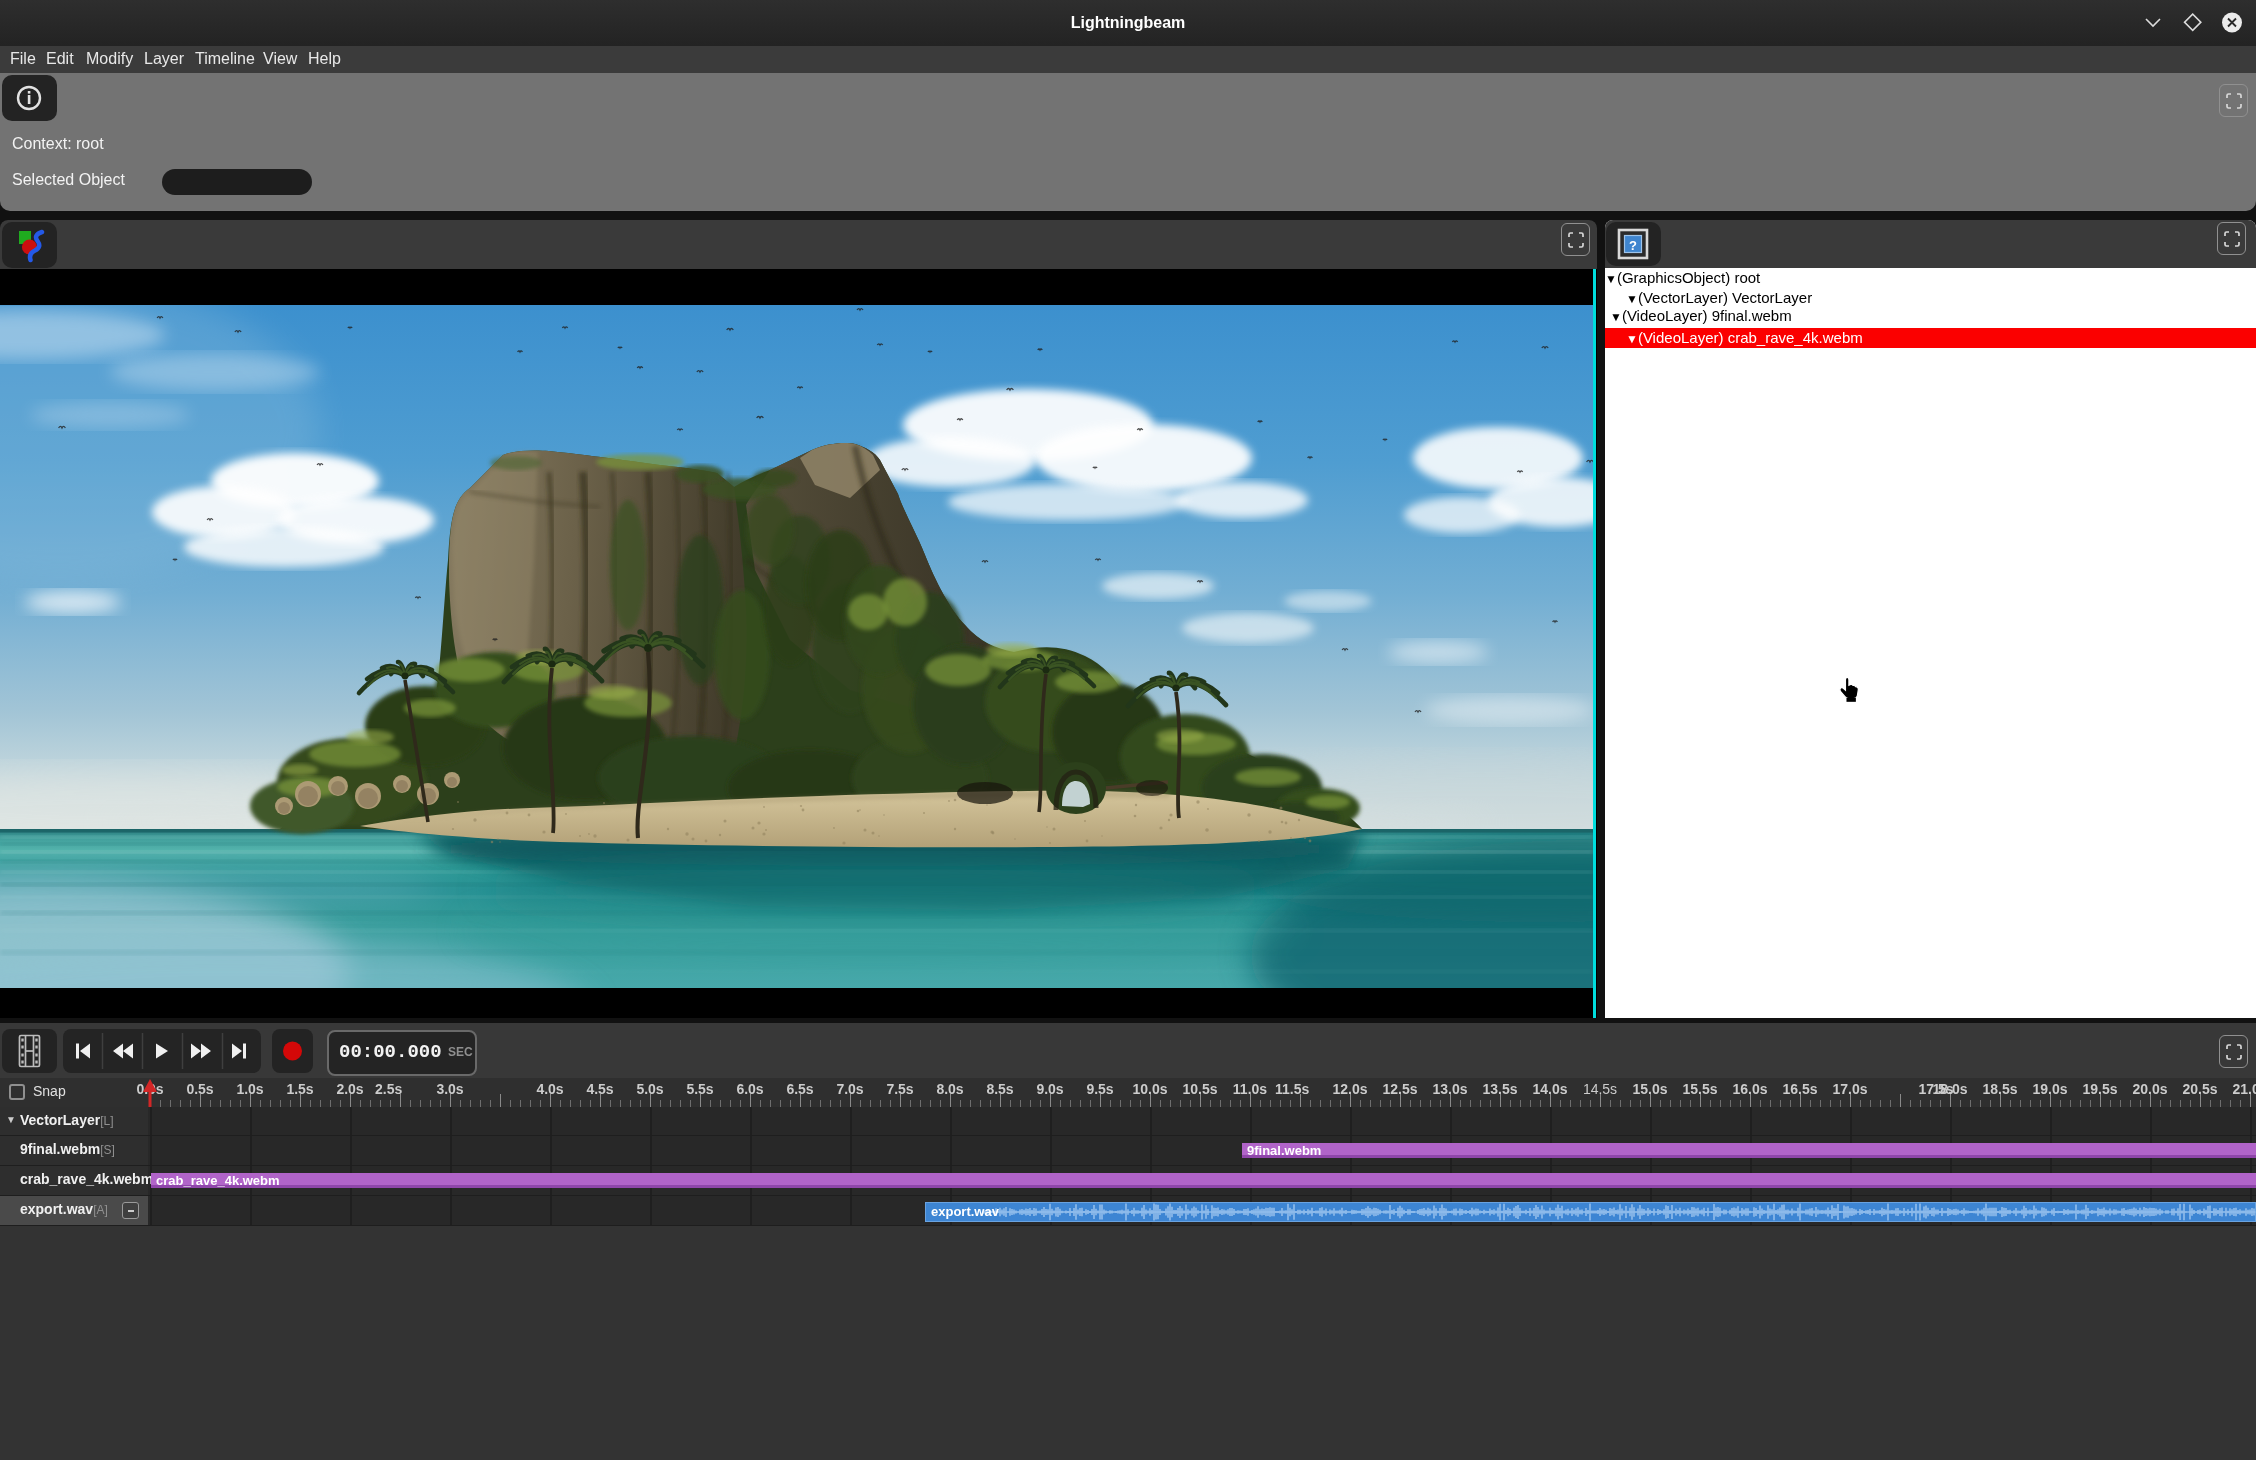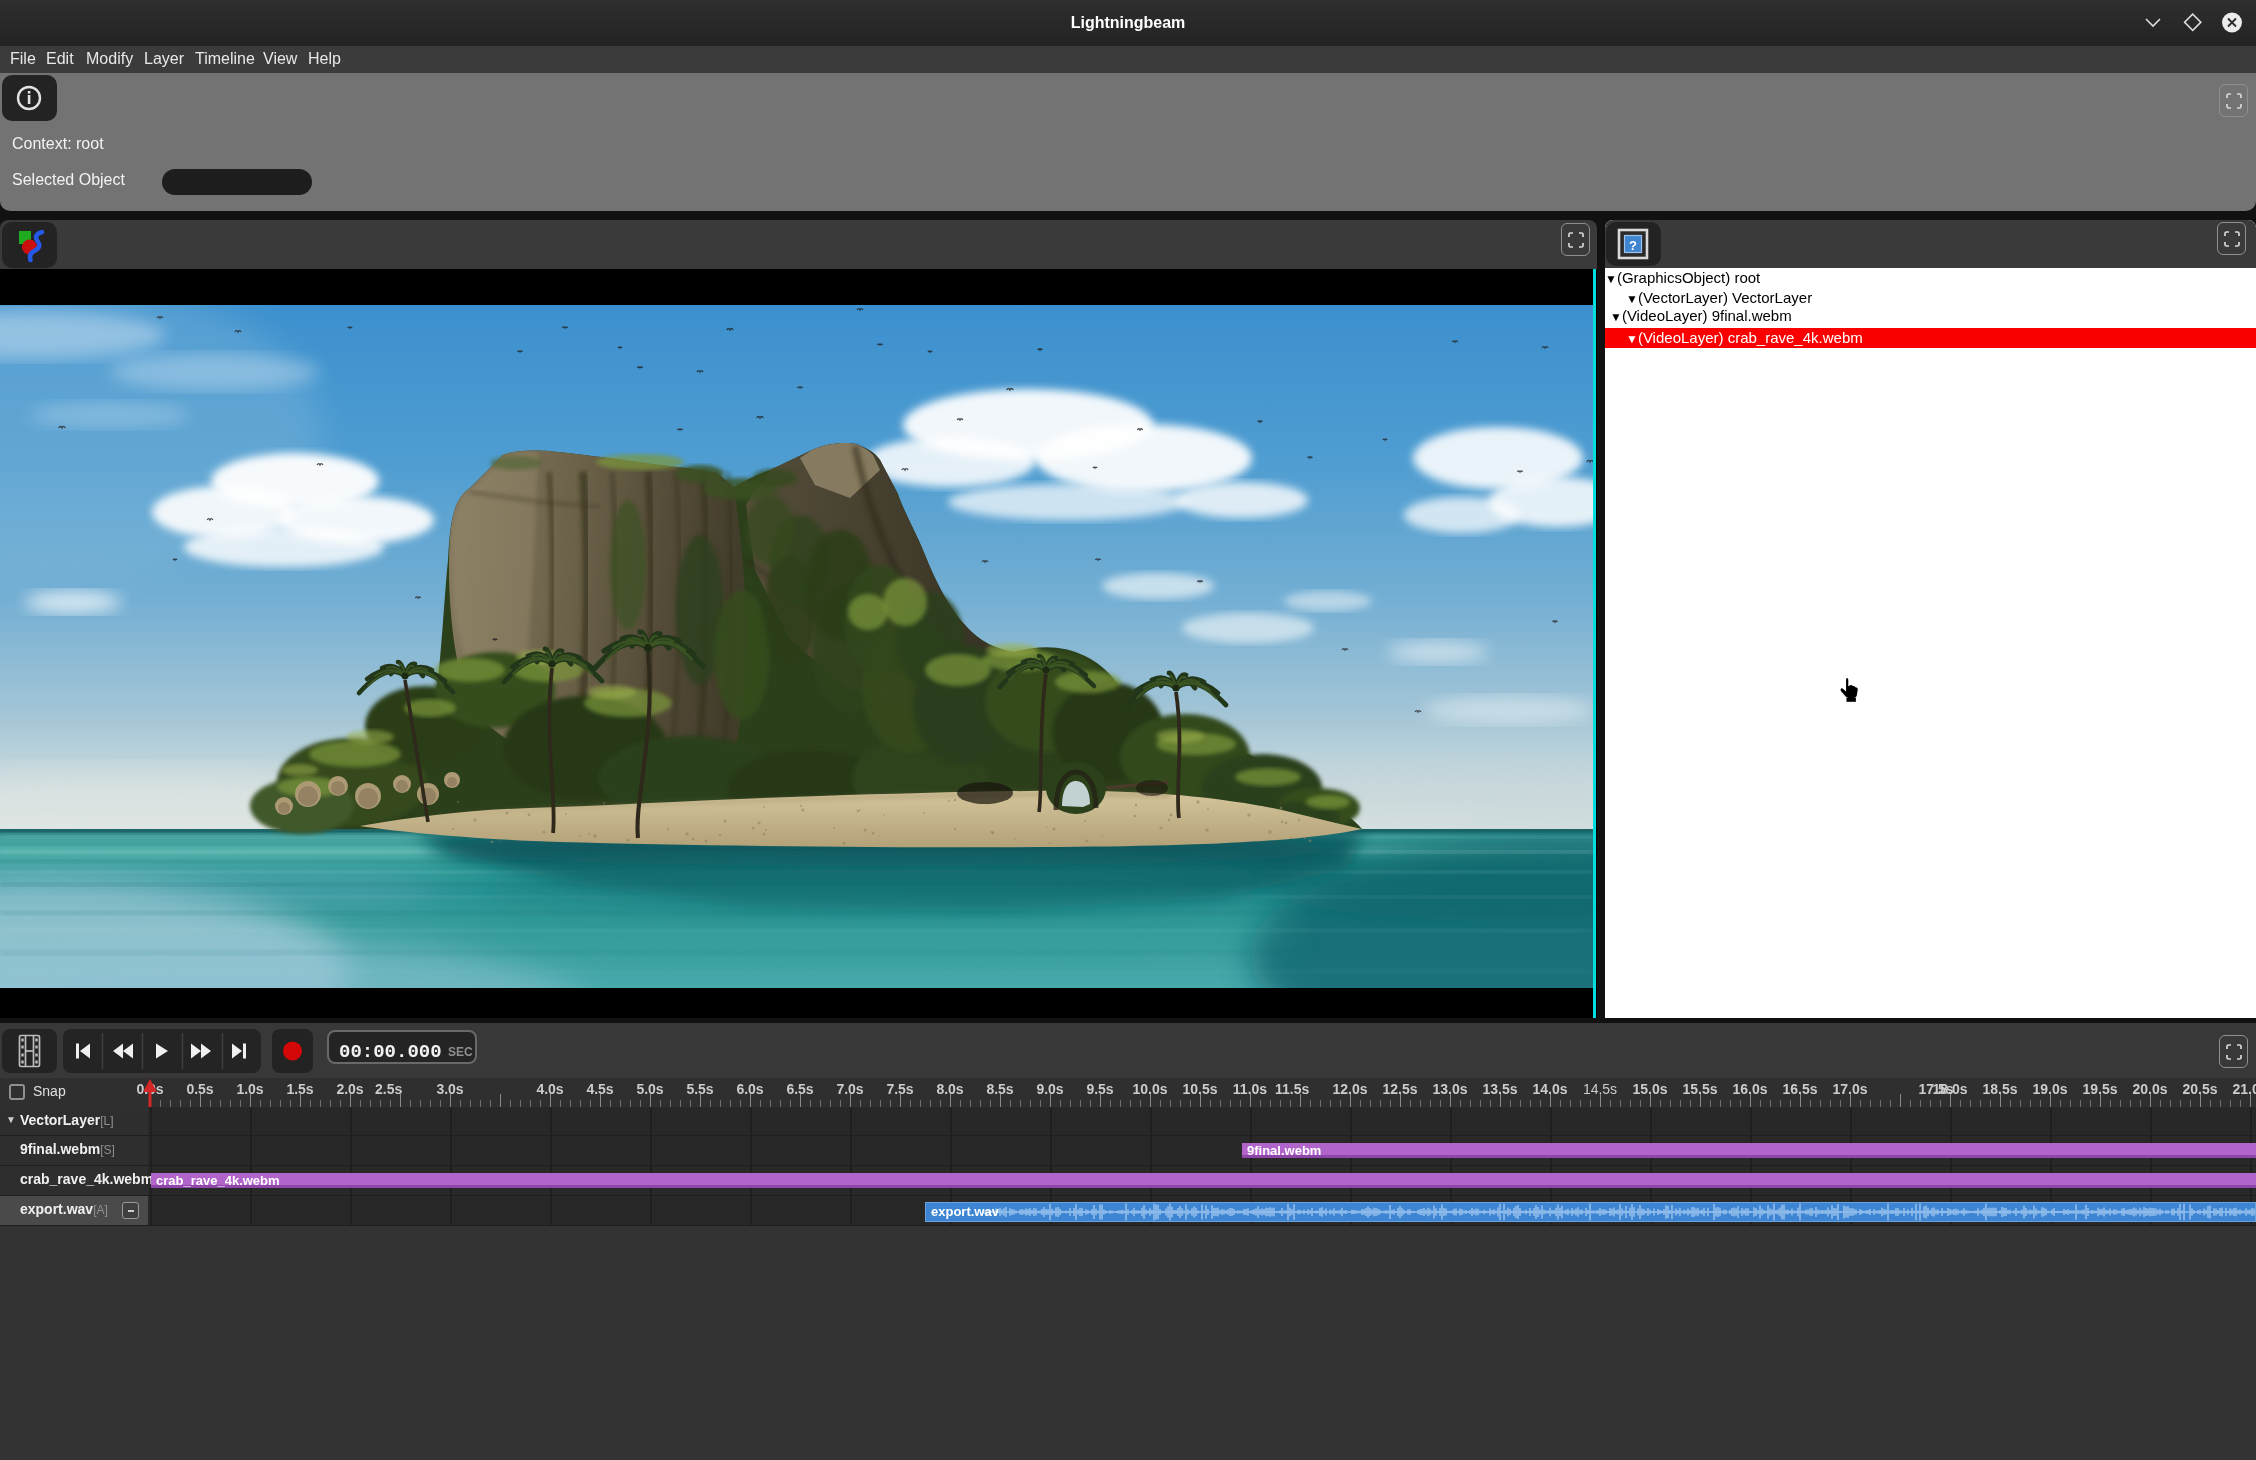--- a/index.html
+++ b/index.html
@@ -554,21 +554,21 @@
       <path d="M128 14.5 l10 7.5 l-10 7.5 z M138 14.5 l10 7.5 l-10 7.5 z"></path>
       <path d="M169 14.5 l10 7.5 l-10 7.5 z"></path>
         <rect x="180" y="14.5" width="3" height="15"></rect>
     </svg>
   </div>
   <div class="abs btn-dark" style="left:272px;top:6px;width:41px;height:44px;border-radius:8px;">
     <svg width="41" height="44">
         <circle cx="20.5" cy="22" r="9.5" fill="#d40808"></circle>
       </svg>
   </div>
-  <div class="abs" style="left:327px;top:7px;width:150px;height:34px;background:#242424;border:2px solid #696969;border-radius:8px;">
+  <div class="abs" style="left:327px;top:7px;width:150px;height:46px;background:#242424;border:2px solid #696969;border-radius:8px;">
     <span class="abs" style="left:10px;top:9px;font-family:'Liberation Mono',monospace;font-size:19px;font-weight:bold;color:#f2f2f2;">00:00.000</span>
     <span class="abs" style="left:119px;top:13px;font-size:12px;font-weight:bold;color:#8f8f8f;">SEC</span>
   </div>
   <div class="fsbtn" style="left:2219px;top:12px;">
     <svg width="16" height="16" viewBox="0 0 16 16">
         <path d="M1 5 V2.5 Q1 1 2.5 1 H5 M11 1 h2.5 Q15 1 15 2.5 V5 M15 11 v2.5 Q15 15 13.5 15 H11 M5 15 H2.5 Q1 15 1 13.5 V11" stroke="#d8d8d8" stroke-width="1.7" fill="none"></path>
       </svg>
   </div>
 
   <div class="abs" style="left:0;top:55px;width:2256px;height:29px;background:#2f2f2f;">

